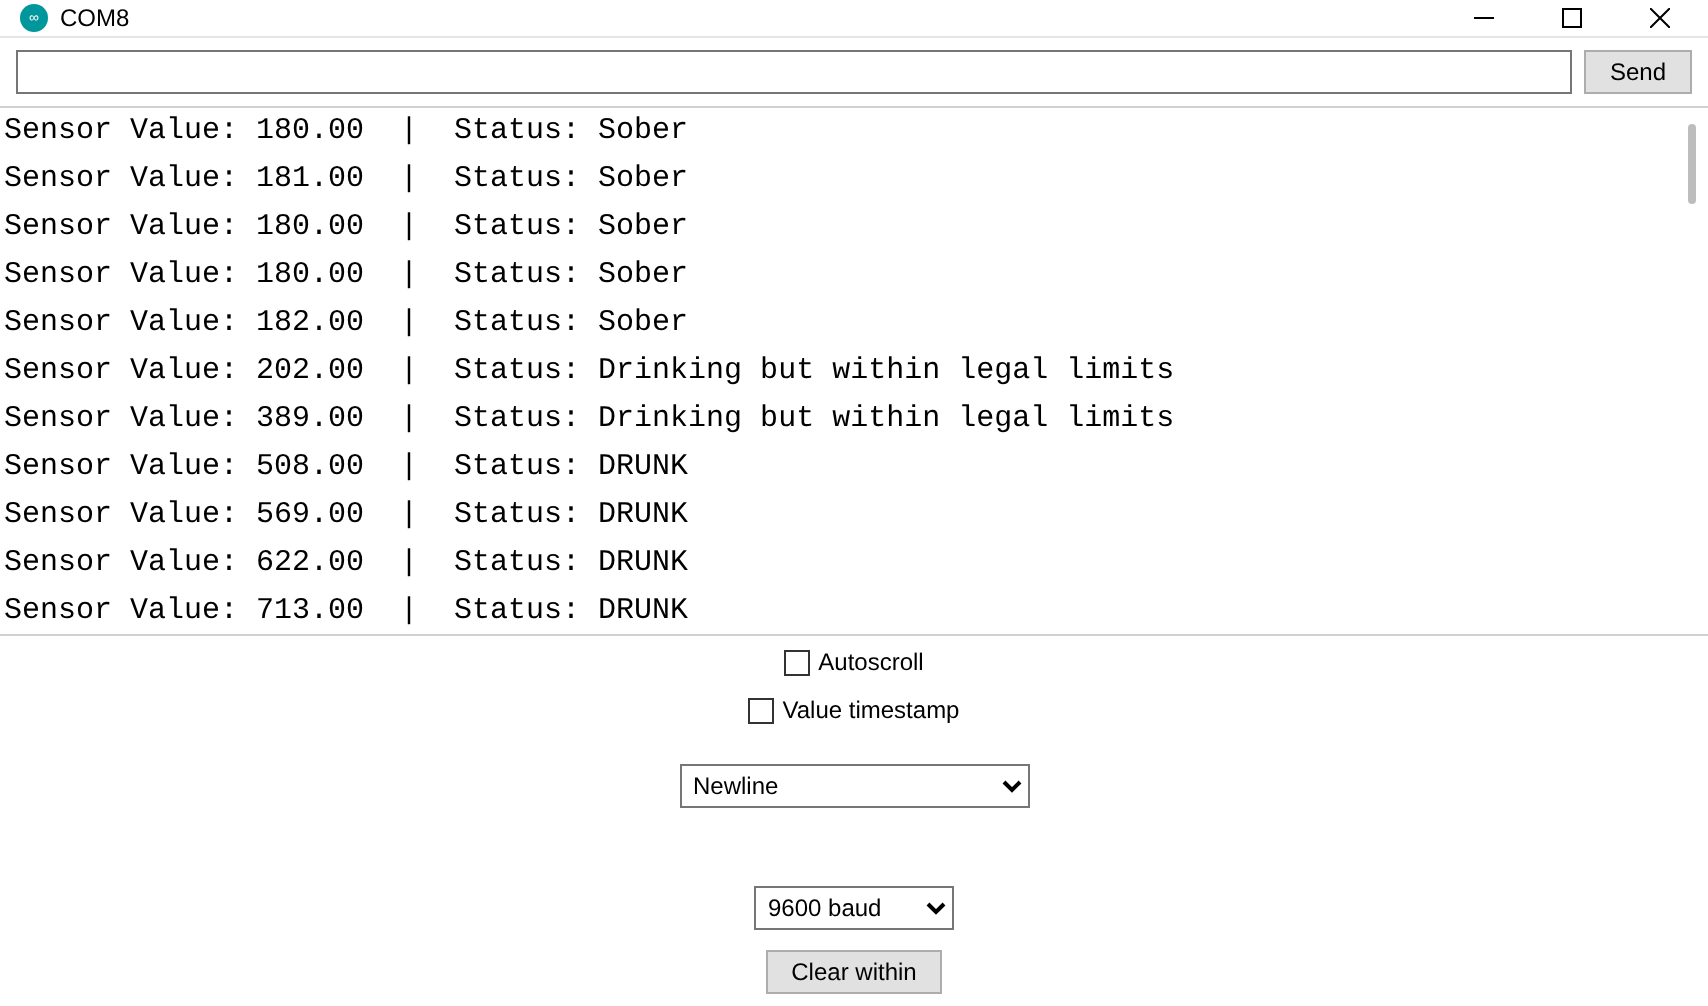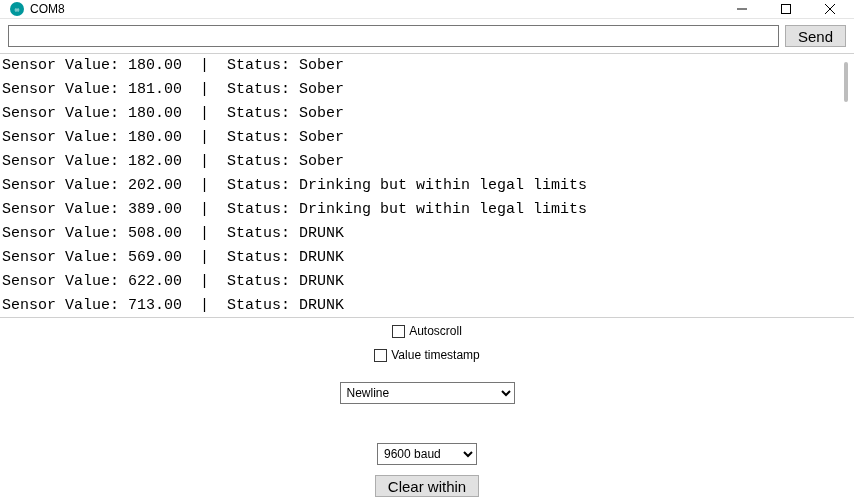--- a/index.html
+++ b/index.html
@@ -52,21 +52,21 @@
       height: 22px;
       border: 1px solid #767676;
       padding: 0 4px;
       font-size: 12px;
     }
     .btn {
       height: 22px;
       padding: 0 12px;
       background: #e1e1e1;
       border: 1px solid #adadad;
-      font-size: 15px;
+      font-size: 12px;
       cursor: pointer;
     }
     .terminal-container {
       flex: 1;
       position: relative;
       overflow: hidden;
       border-bottom: 1px solid #d0d0d0;
     }
     .terminal {
       font-family: "Consolas", "Courier New", monospace;

